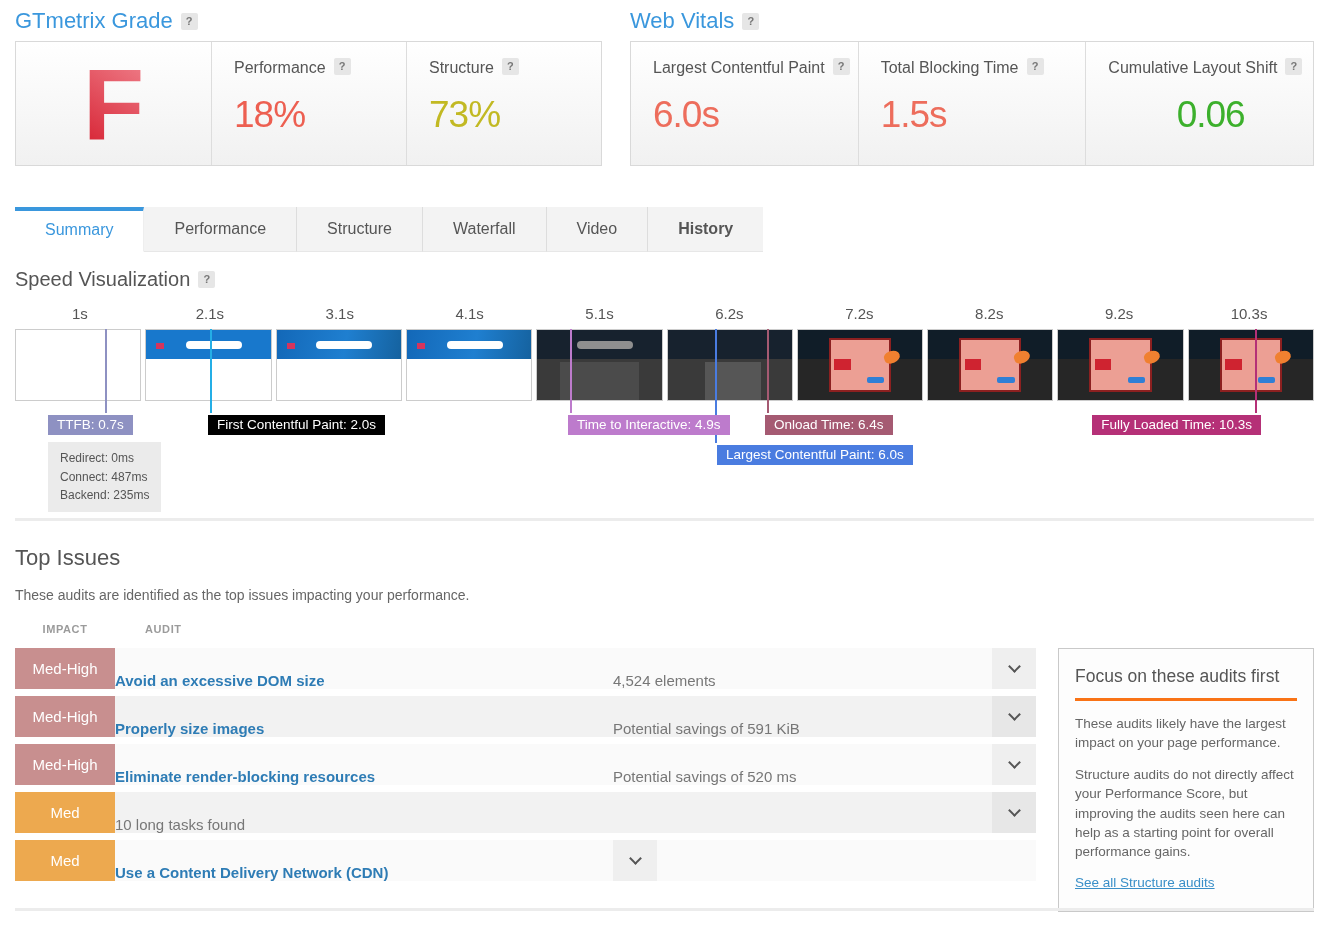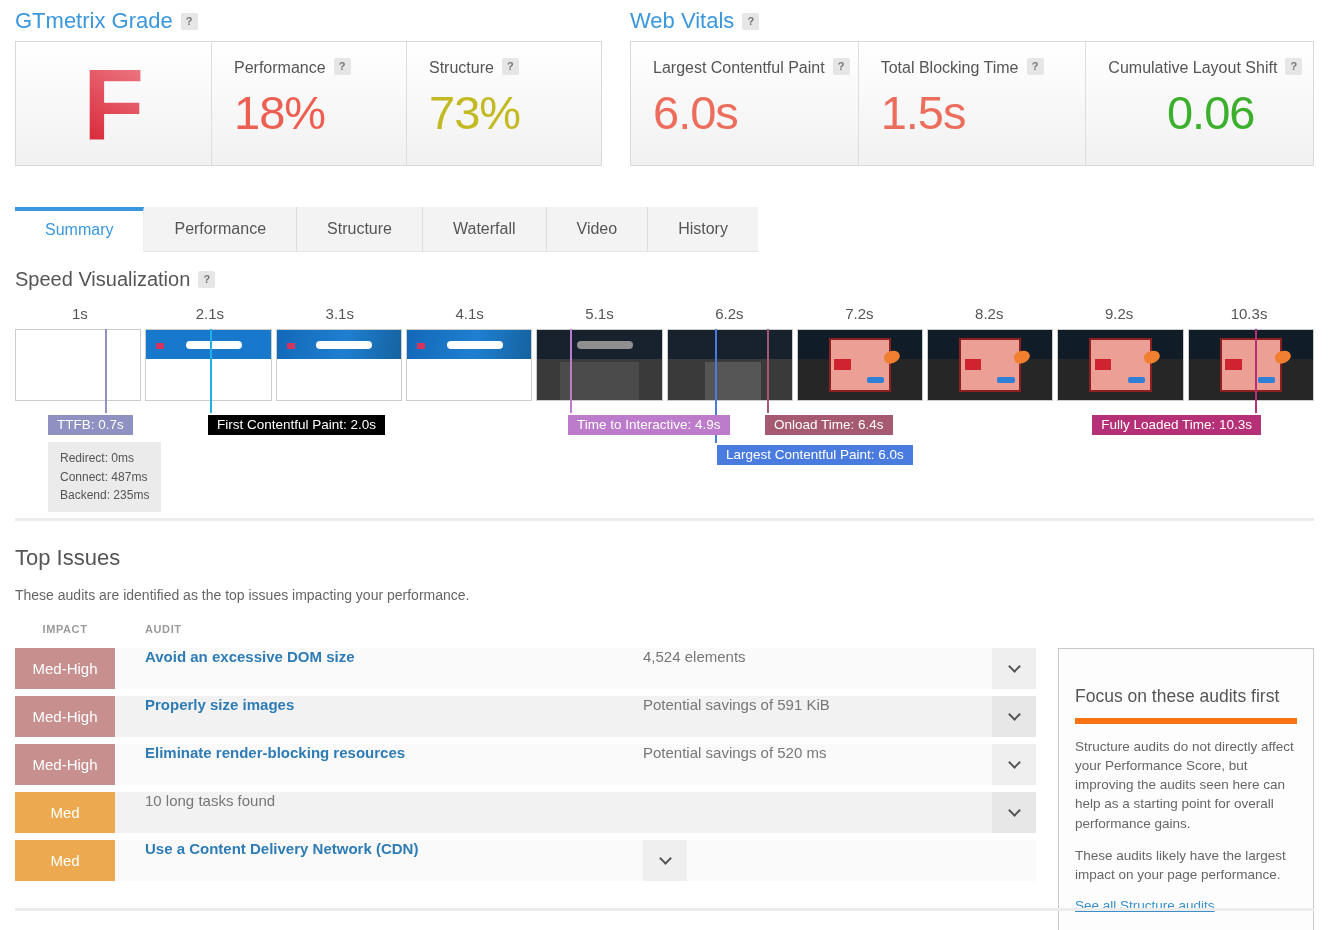--- a/index.html
+++ b/index.html
@@ -14,35 +14,35 @@
   .panel-vitals { width:692px;padding-left:8px; }
   h2.sec-title { font-size:22px; font-weight:400; color:#3a97dd; line-height:26px; }
   .help { display:inline-block; width:17px; height:17px; margin-left:8px; background:#e6e6e6;
           color:#777; font-size:11px; font-weight:700; line-height:17px; text-align:center;
           border-radius:2px; vertical-align:3px; cursor:pointer; }
   .card { margin-top:7px; height:125px; border:1px solid #d9d9d9;
           background:linear-gradient(#ffffff, #f1f1f1); display:flex; }
   .card .col { flex:1; padding:16px 0 0 22px; border-left:1px solid #ddd; }
   .card .col:first-child { border-left:none; }
   .col .metric-label { font-size:16px; color:#555; }
-  .col .metric-value { font-size:47px; line-height:1.1; margin-top:10px; letter-spacing:-1px; }
+  .col .metric-value { font-size:37px; line-height:1.1; margin-top:18px; letter-spacing:-1px; }
   .grade-letter-col { flex:0 0 195px !important; display:flex; align-items:center; justify-content:center; padding:0 !important; }
   .grade-letter { font-size:100px; font-weight:700; line-height:1;
                   background:linear-gradient(215deg,#f0828d 0%, #d92c3c 85%);
                   -webkit-background-clip:text; background-clip:text; color:transparent; }
   .v-red { color:#ed5f51; }
   .v-yellow { color:#c2b923; }
   .v-salmon { color:#ed6d5c; }
   .v-green { color:#3cb02c;text-align:center; }
 
   
   .tabs { position:absolute; top:207px; left:15px; display:flex; }
   .tab { height:45px; line-height:44px; padding:0 30px; background:#f3f3f3; color:#555;
          font-size:16px; border-right:1px solid #ddd; border-bottom:1px solid #e7e7e7; cursor:pointer; }
-  .tab:last-child { border-right:none; }
+  .tab:last-child { border-right:none;font-weight:bold; }
   .tab.active { background:#fff; color:#3a97dd; border-top:4px solid #3a97dd; line-height:38px;
                 border-bottom:1px solid #fff; border-right:1px solid #eee; }
 
   
   .viz { position:absolute; top:268px; left:15px; width:1299px; }
   h3.viz-title { font-size:20px; font-weight:400; color:#555; }
   .strip { position:relative; margin-top:14px; }
   .ticks { display:grid; grid-template-columns:repeat(10,1fr); height:22px; }
   .ticks span { text-align:center; font-size:15px; color:#555; }
   .frames { display:grid; grid-template-columns:repeat(10,1fr); gap:4px; margin-top:2px; }
@@ -92,31 +92,31 @@
           letter-spacing:.6px; color:#9b9b9b; }
   .cols .c-impact { width:100px; text-align:center; }
   .cols .c-audit { margin-left:30px; }
   .audit-row { display:flex; height:41px; margin-bottom:7px; cursor:pointer; }
   .audit-row:nth-child(odd) .row-body { background:#f2f2f2; }
   .audit-row:nth-child(even) .row-body { background:#fafafa; }
   .impact-badge { width:100px; flex:0 0 100px; display:flex; align-items:center; justify-content:center;
                   color:#fff; font-size:15px; }
   .imp-mh { background:#c88f8f; }
   .imp-m  { background:#eda94f; }
-  .row-body { flex:1; display:flex; align-items:flex-start; padding-left:30px; }
+  .row-body { flex:1; display:flex; align-items:flex-end; }
   .audit-name { width:498px; font-size:15px; font-weight:700; color:#2e7cb5; }
   .audit-value { flex:1; font-size:15px; color:#777; }
   .chev-cell { width:44px; align-self:stretch; background:rgba(0,0,0,0.045);
                display:flex; align-items:center; justify-content:center; cursor:pointer; }
   .chevron { width:9px; height:9px; border-right:2px solid #555; border-bottom:2px solid #555;
              transform:rotate(45deg); margin-top:-5px; }
 
   .focus-box { width:256px; border:1px solid #c9c9c9; background:#fdfdfd; padding:17px 16px 20px;
                margin-top:25px; }
-  .focus-title { font-size:17.5px; color:#555; padding-bottom:11px; border-bottom:6px solid #f97316;margin-top:20px; }
+  .focus-title { font-size:17.5px; color:#555; padding-bottom:11px; border-bottom:3px solid #f97316; }
   .focus-box p { margin-top:13px; font-size:13.5px; line-height:1.42; color:#666; }
   .focus-link { display:inline-block; margin-top:14px; font-size:13.5px; color:#3a8fc8;
                 text-decoration:underline; cursor:pointer; }
 </style>
 </head>
 <body>
 
 <div class="page">
 
   <div class="top-row">
@@ -316,22 +316,22 @@
             <span class="audit-name">Use a Content Delivery Network (CDN)</span>
             <span class="chev-cell">
                 <span class="chevron"></span>
               </span>
           </div>
         </div>
       </div>
 
       <div class="focus-box">
         <div class="focus-title">Focus on these audits first</div>
+        <p>These audits likely have the largest impact on your page performance.</p>
         <p>Structure audits do not directly affect your Performance Score, but improving the audits seen here can help as a starting point for overall performance gains.</p>
-        <p>These audits likely have the largest impact on your page performance.</p>
         <span class="focus-link">See all Structure audits</span>
       </div>
     </div>
   </div>
 
   <div class="divider div-bottom"></div>
 
 </div>
 
 </body></html>

